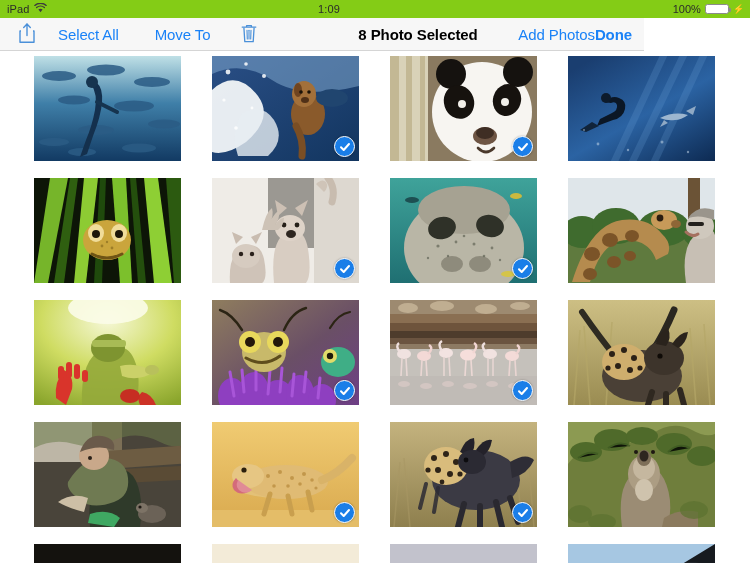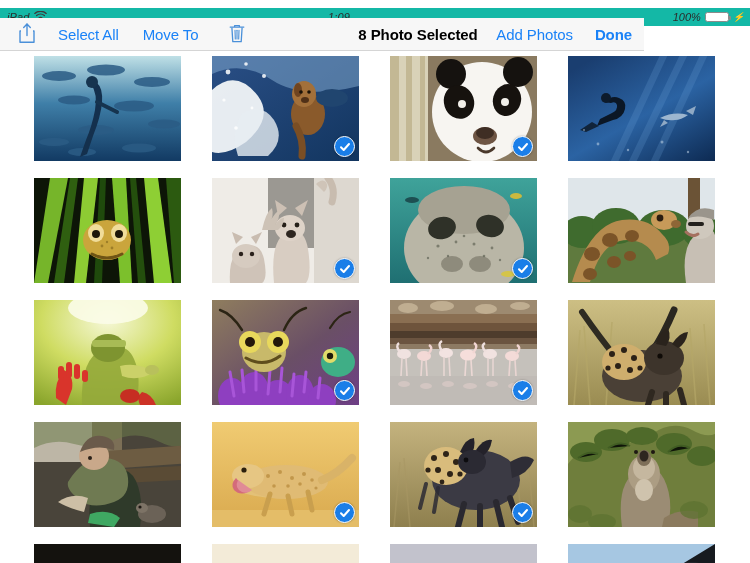--- a/index.html
+++ b/index.html
@@ -5,31 +5,31 @@
   * { margin:0; padding:0; box-sizing:border-box; }
   html,body { width:750px; height:563px; overflow:hidden; }
   body {
     font-family:"Liberation Sans", sans-serif;
     background:#ffffff;
     -webkit-font-smoothing:antialiased;
   }
 
   
   .statusbar {
-    position:absolute; top:8px; left:0; width:750px; height:18px;
-    background:#14b8a6;
+    position:absolute; top:0; left:0; width:750px; height:18px;
+    background:#84cc16;
     display:flex; align-items:center;
-    font-size:11px; color:#2b2b2b;font-style:italic;
+    font-size:11px; color:#2b2b2b;
   }
   .sb-left { position:absolute; left:7px; display:flex; align-items:center; gap:5px; }
   .sb-device { font-size:11px; letter-spacing:0.1px; color:#2b2b2b; }
   .wifi-icon { display:block; }
   .sb-center {
     position:absolute; left:0; width:658px; text-align:center;
-    font-size:11px; color:#2b2b2b; letter-spacing:0.1px;margin-left:10px;
+    font-size:11px; color:#2b2b2b; letter-spacing:0.1px;
   }
   .sb-right {
     position:absolute; right:5px; display:flex; align-items:center; gap:4px;text-align:right;
   }
   .sb-battery-pct { font-size:11px; color:#2b2b2b; }
   .battery {
     position:relative; width:24px; height:10px;
     border:1px solid #8b8b8b; border-radius:2.5px;
     padding:1px; background:#ffffff;
   }
@@ -45,21 +45,21 @@
     position:absolute; top:18px; left:0; width:644px; height:33px;
     background:#f7f7f7;
     border-bottom:1px solid #d5d5d5;
   }
   .tb-left {
     position:absolute; left:10px; top:0; height:33px;
     display:flex; align-items:center; gap:0px;
   }
   .tb-right {
     position:absolute; right:12px; top:0; height:33px;
-    display:flex; align-items:center; gap:22px;
+    display:flex; align-items:center; 
   }
   .tb-title {
     position:absolute; left:0; top:0; width:750px; height:33px;
     display:flex; align-items:center; justify-content:center;
     font-size:15px; font-weight:bold; color:#000000;
     letter-spacing:-0.1px;
     margin-left:43px;
   }
   .tb-btn {
     font-size:15px; color:#1a82f7; letter-spacing:-0.1px;
@@ -67,21 +67,21 @@
     font-family:"Liberation Sans", sans-serif;
     padding:2px 0;
   }
   .tb-btn.bold { font-weight:bold;text-align:center; }
   .icon-btn {
     background:none; border:none; cursor:pointer;
     display:flex; align-items:center; justify-content:center;
     width:34px; height:33px;
   }
   .sp-select { margin-left:14px; }
-  .sp-move { margin-left:24px; }
+  .sp-move { margin-left:36px; }
   .sp-trash { margin-left:22px; }
 
   
   .grid {
     position:absolute; top:51px; left:0; width:750px; height:512px;
     overflow:hidden;
   }
   .cell {
     position:absolute;
     width:147px; height:105px;

